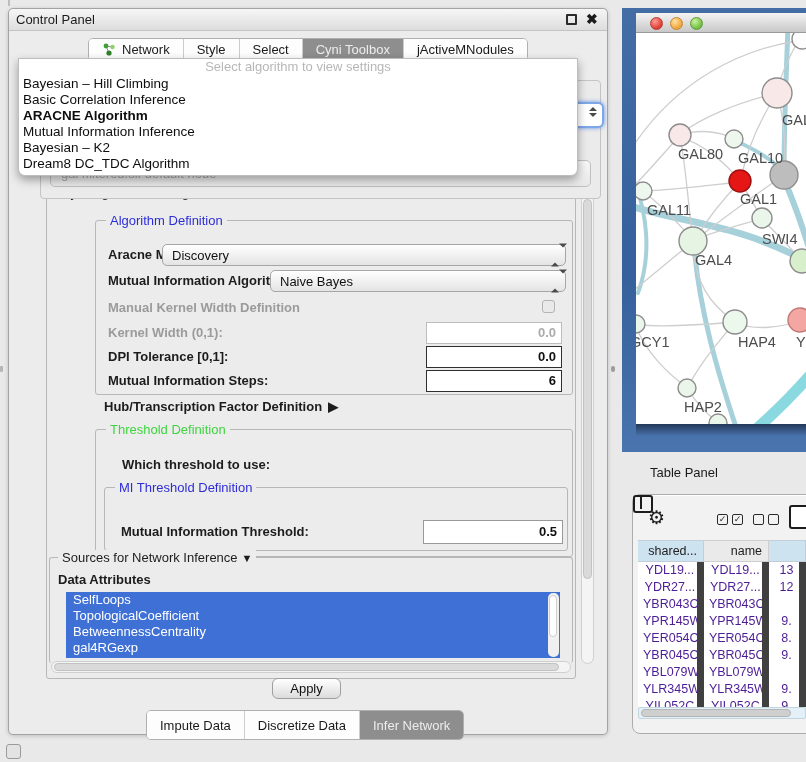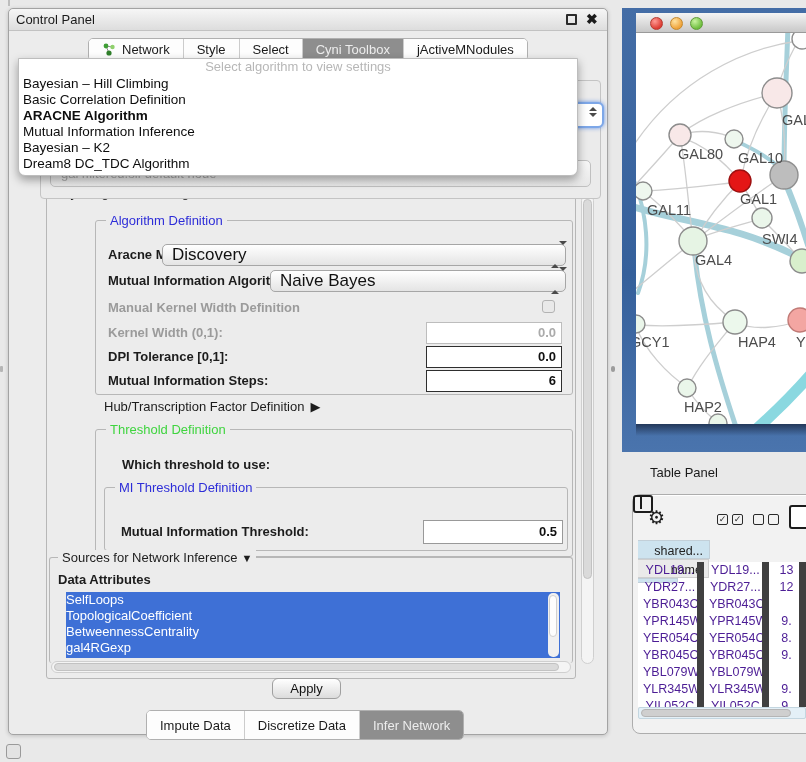--- a/index.html
+++ b/index.html
@@ -54,41 +54,41 @@
   .gb-label.green { color:#3fd43f; }
   #cyni-box { left:37px; top:183px; width:530px; height:487px; }
   #cyni-vscroll { position:absolute; left:572px; top:185px; width:13px; height:470px;
     background:#f4f4f4; border:1px solid #cfcfcf; border-radius:7px; }
   #cyni-vthumb { position:absolute; left:1px; top:4px; width:9px; height:380px;
     background:#dadada; border:1px solid #c2c2c2; border-radius:5px; }
 
   .form-label { position:absolute; font-size:13px; font-weight:bold; color:#1c1c1c; white-space:nowrap; }
   .form-label.disabled { color:#9b9b9b; }
   .combo { position:absolute; background:linear-gradient(#ffffff,#e4e4e4);
-    border:1px solid #a6a6a6; border-radius:5px; font-size:17px; color:#111;
+    border:1px solid #a6a6a6; border-radius:5px; font-size:13px; color:#111;
     display:flex; align-items:center; padding-left:9px; }
   .updown { position:absolute; right:7px; top:50%; transform:translateY(-50%); width:7px; }
   .tri-up { width:0; height:0; border-left:4px solid transparent; border-right:4px solid transparent;
     border-bottom:4px solid #4a4a4a; margin-bottom:2px; }
   .tri-dn { width:0; height:0; border-left:4px solid transparent; border-right:4px solid transparent;
     border-top:4px solid #4a4a4a; }
   .field { position:absolute; background:#fff; border:1px solid #999; font-size:13px; color:#111;
     text-align:right; padding:0 5px; line-height:20px;font-weight:bold; }
   .field.strong { border:1.5px solid #2e2e2e; }
   .field.disabled { border:1px solid #bdbdbd; color:#ababab; }
   .checkbox { position:absolute; width:13px; height:13px; background:#e9e9e9;
     border:1px solid #b3b3b3; border-radius:3px; }
 
-  #hub-row { position:absolute; left:57px; top:206px; font-size:13px; font-weight:normal; color:#1c1c1c; }
+  #hub-row { position:absolute; left:57px; top:206px; font-size:13px; font-weight:bold; color:#1c1c1c; }
   #hub-arrow { font-size:13px; margin-left:6px; }
   #sources-arrow { font-size:11px; margin-left:4px; color:#1d1d1d; }
 
   #attr-list { position:absolute; left:16px; top:34px; width:494px; height:66px;
     background:#3e70d6; overflow:hidden; }
-  .attr-item { height:16px; line-height:16px; font-size:13px; color:#fff; 
+  .attr-item { height:16px; line-height:16px; font-size:13px; color:#fff; padding-left:7px;
     background:#3e70d6; }
   #attr-vscroll { position:absolute; right:1px; top:1px; width:11px; height:64px;
     background:#f0f0f0; border-radius:5px; }
   #attr-vthumb { position:absolute; left:1px; top:2px; width:8px; height:42px;
     background:#fdfdfd; border:1px solid #d0d0d0; border-radius:4px; }
 
   #cyni-hscroll { position:absolute; left:4px; top:468px; width:520px; height:12px;
     background:#f4f4f4; border:1px solid #cfcfcf; border-radius:6px; }
   #cyni-hthumb { position:absolute; left:2px; top:1px; width:505px; height:8px;
     background:#dadada; border:1px solid #c2c2c2; border-radius:4px; }
@@ -126,21 +126,21 @@
   #ico-cols::after { content:""; position:absolute; left:7px; top:0; width:2px; height:14px; background:#1c1c1c; }
   .cb-pair { position:absolute; top:19px; display:flex; gap:4px; }
   .cb { width:11px; height:11px; border:1.5px solid #2a2a2a; border-radius:2px;
     font-size:9px; line-height:9px; text-align:center; color:#2a2a2a; }
   #ico-checked { left:84px; }
   #ico-unchecked { left:120px; }
   #ico-partial { position:absolute; left:156px; top:10px; width:22px; height:24px;
     border:2px solid #1c1c1c; border-radius:3px; background:#fff; }
 
   #gene-table { position:absolute; left:638px; top:540px; width:168px; height:167px; overflow:hidden; }
-  .th-row { display:flex; height:22px;flex-direction:column; }
+  .th-row { display:flex; height:22px; }
   .th { font-size:12.5px; color:#222; text-align:right; padding:3px 6px 0 0;
     border:1px solid #c2cfd8; border-left:none; }
   .th.blue { background:#cde3ef; }
   .th.gray { background:#eaeaea; border-color:#cfcfcf; }
   .tr { display:flex; height:17px; background:#fff; }
   .td { font-size:12.5px; color:#4c1d95; padding:1px 0 0 5px; overflow:hidden; white-space:nowrap;
     border-right:7px solid #404040;text-align:center; }
   .c1 { width:72px; } .c2 { width:71px; } .c3 { width:40px; }
   #table-hscroll { position:absolute; left:638px; top:707px; width:168px; height:12px;
     background:#e4f0f7; border:1px solid #c3d6e0; border-radius:2px; }
@@ -198,21 +198,21 @@
     <div class="arrows">
       <div class="tri-up"></div>
         <div class="tri-dn"></div>
     </div>
   </div>
   <div id="gal4-combo">gal4filtered.sif default node</div>
 
   <div id="algo-popup">
     <div id="algo-placeholder">Select algorithm to view settings</div>
     <div class="menu-item">Bayesian – Hill Climbing</div>
-    <div class="menu-item">Basic Correlation Definition</div>
+    <div class="menu-item">Basic Correlation Inference</div>
     <div class="menu-item bold">ARACNE Algorithm</div>
     <div class="menu-item">Mutual Information Inference</div>
     <div class="menu-item">Bayesian – K2</div>
     <div class="menu-item">Dream8 DC_TDC Algorithm</div>
   </div>
 
   <div id="cyni-box" class="groupbox">
     <div class="gb-label">Cyni Algorithm Settings</div>
 
     <div class="groupbox" style="left:48px; top:27px; width:478px; height:175px;">

